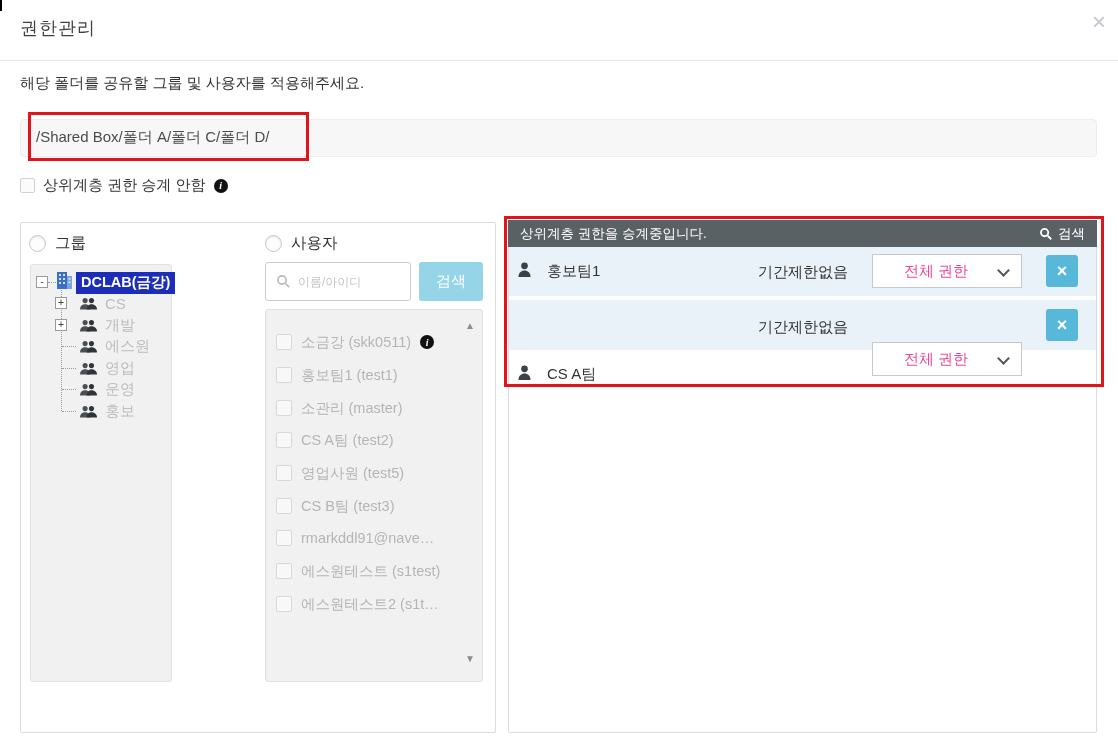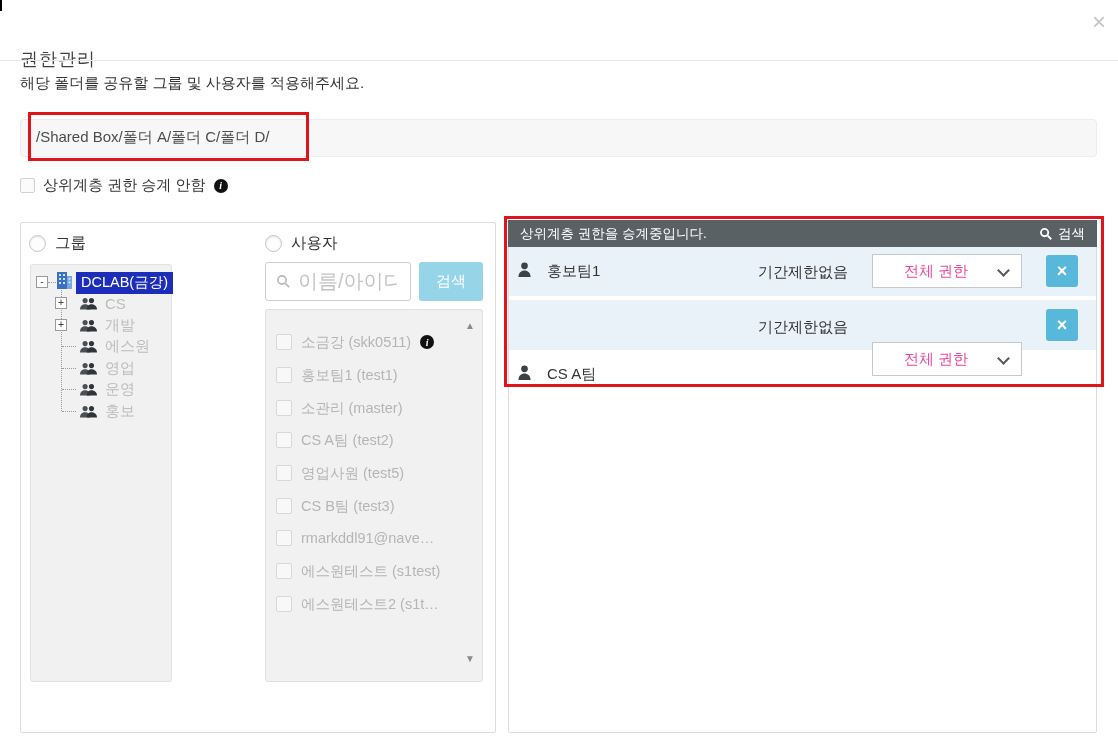--- a/index.html
+++ b/index.html
@@ -5,21 +5,21 @@
   * { margin:0; padding:0; box-sizing:border-box; }
   body { background:#fff; }
   .screen {
     position:relative; width:1118px; height:742px; background:#ffffff;
     font-family:"Liberation Sans", sans-serif; overflow:hidden;
   }
   .abs { position:absolute; }
 
   
   .artifact { left:0; top:0; width:2px; height:11px; background:#000; }
-  .dlg-title { left:20px; top:16px; font-size:18px; color:#3f3f3f; letter-spacing:1px;margin-top:31px; }
+  .dlg-title { left:20px; top:16px; font-size:18px; color:#3f3f3f; letter-spacing:1px; }
   .dlg-close { right:12px; top:10px; font-size:24px; color:#c3c7cb; cursor:pointer; line-height:1; }
   .divider { left:0; top:60px; width:1118px; height:1px; background:#e7e7e7; }
   .subtitle { left:20px; top:74px; font-size:15px; color:#333; }
 
   
   .path-bar { left:20px; top:119px; width:1077px; height:38px; background:#f7f7f8;
     border:1px solid #ededed; border-radius:4px; }
   .path-text { left:36px; top:128px; font-size:15px; color:#4c4c4c; }
   .redbox { border:3px solid #e0151b; background:transparent; pointer-events:none; }
   .redbox-path  { left:28px; top:112px; width:281px; height:49px; }
@@ -55,21 +55,21 @@
     font-family:"DejaVu Sans Mono", monospace; }
   .tree-root-label { background:#1b2db9; color:#fff; font-size:14.5px; padding:1px 5px 2px; }
   .tree-child { display:flex; align-items:center; gap:8px; height:20px; }
   .tree-child .lbl { font-size:15px; color:#bdbdbd; }
 
   
   .search-input-box { left:265px; top:262px; width:146px; height:39px; background:#fff;
     border:1px solid #cccccc; border-radius:3px; display:flex; align-items:center;
     gap:7px; padding:0 10px; }
   .search-input-box input { border:none; outline:none; background:transparent;
-    width:100px; font-size:20px; color:#be185d; font-family:"Liberation Sans",sans-serif; }
+    width:100px; font-size:12px; color:#be185d; font-family:"Liberation Sans",sans-serif; }
   .search-input-box input::placeholder { color:#c4c4c4; }
   .search-btn { left:419px; top:262px; width:64px; height:39px; background:#96d4e8;
     border:none; border-radius:3px; color:#fff; font-size:15px; cursor:pointer;
     font-family:"Liberation Sans",sans-serif; }
   .user-list-box { left:265px; top:309px; width:218px; height:373px; background:#f1f1f2;
     border:1px solid #e0e0e0; border-radius:3px; }
   .scroll-arrow { left:463px; width:14px; text-align:center; font-size:10px; color:#8b8b8b; cursor:pointer; }
   .user-item { left:276px; display:flex; align-items:center; gap:9px; height:20px; }
   .user-item .cb { width:16px; height:16px; background:#f8f8f8; border-color:#d8d8d8; }
   .user-item .lbl { font-size:14.5px; color:#b5b5b5; white-space:nowrap; }
@@ -134,21 +134,21 @@
     <rect x="12" y="5" width="5" height="13" fill="#7aa6de"></rect>
     <rect x="4" y="3" width="2" height="2" fill="#cfe0f5"></rect>
       <rect x="8" y="3" width="2" height="2" fill="#cfe0f5"></rect>
     <rect x="4" y="7" width="2" height="2" fill="#cfe0f5"></rect>
       <rect x="8" y="7" width="2" height="2" fill="#cfe0f5"></rect>
     <rect x="4" y="11" width="2" height="2" fill="#cfe0f5"></rect>
       <rect x="8" y="11" width="2" height="2" fill="#cfe0f5"></rect>
     <rect x="13.5" y="7" width="2" height="1.6" fill="#dce8f8"></rect>
       <rect x="13.5" y="10.5" width="2" height="1.6" fill="#dce8f8"></rect>
   </svg>
-  <div class="abs tree-root-label" style="left:76px; top:272px;">DCLAB(금강)</div>
+  <div class="abs tree-root-label" style="left:76px; top:272px;font-weight:bold;">DCLAB(금강)</div>
 
   <div class="abs expander" style="left:55px; top:297px;">+</div>
   <div class="abs expander" style="left:55px; top:319px;">+</div>
   <div class="abs tree-hline" style="left:62px; top:346px; width:14px;"></div>
   <div class="abs tree-hline" style="left:62px; top:368px; width:14px;"></div>
   <div class="abs tree-hline" style="left:62px; top:389px; width:14px;"></div>
   <div class="abs tree-hline" style="left:62px; top:411px; width:14px;"></div>
 
   <div class="abs tree-child" style="left:80px; top:293px;">
     <svg width="17" height="13" viewBox="0 0 20 14">

